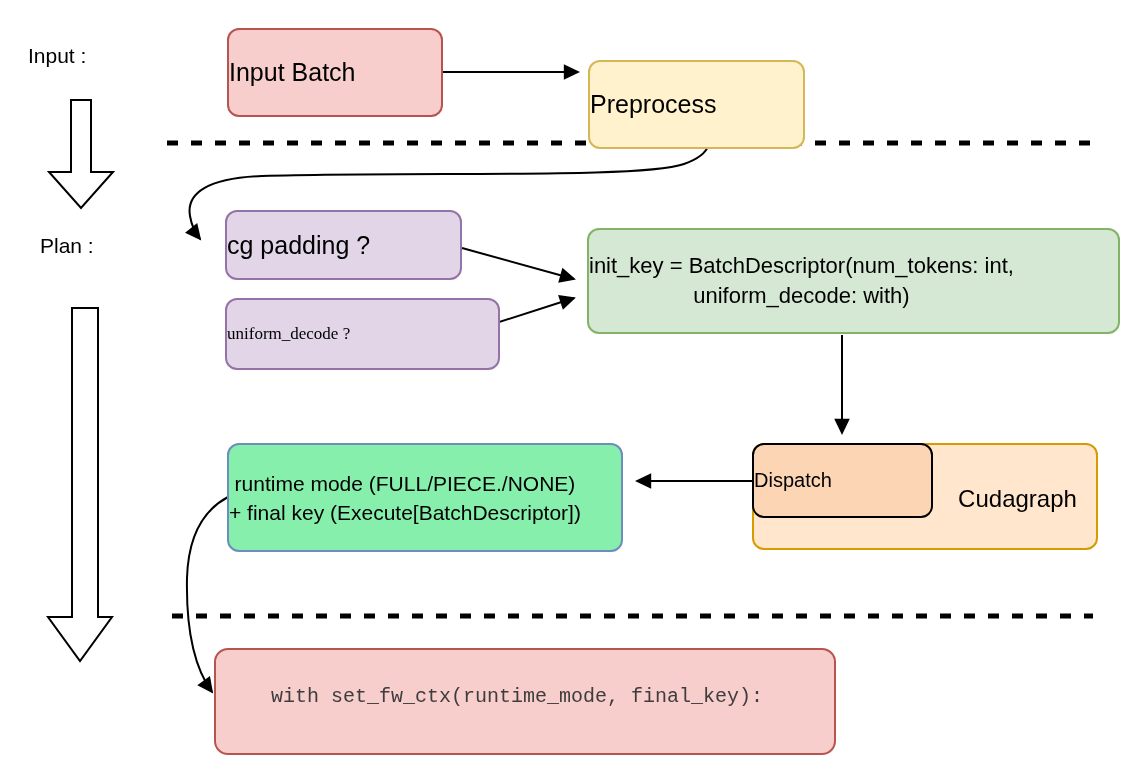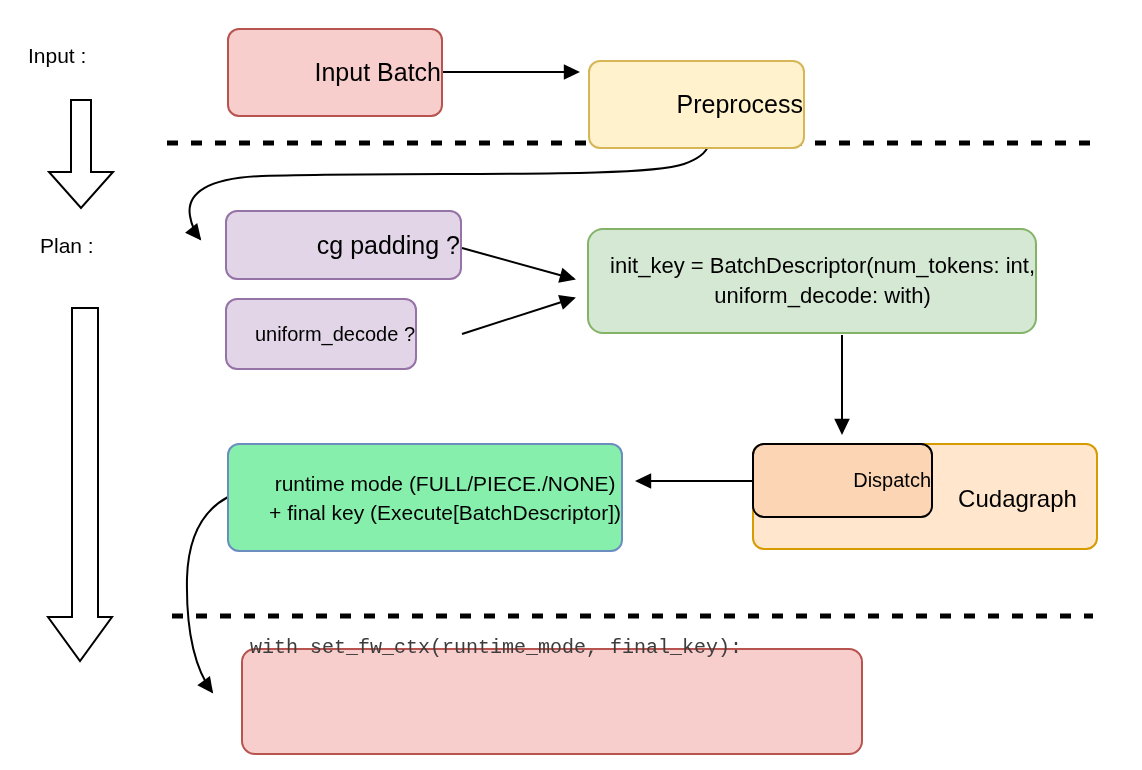--- a/index.html
+++ b/index.html
@@ -3,51 +3,51 @@
 <meta charset="utf-8">
 <style>
   html,body{margin:0;padding:0;background:#fff;}
   #canvas{
     position:relative;width:1142px;height:770px;background:#ffffff;
     font-family:"Liberation Sans", sans-serif;overflow:hidden;
   }
   #wires{position:absolute;left:0;top:0;width:1142px;height:770px;z-index:1;}
   .node{
     position:absolute;z-index:2;box-sizing:border-box;border-radius:12px;
-    display:flex;align-items:center;justify-content:flex-end;text-align:center;
+    display:flex;align-items:center;justify-content:flex-start;text-align:center;
     color:#000;
   }
   .node .lines{display:flex;flex-direction:column;align-items:center;justify-content:center;}
   .red   {background:#F8CECC;border:2px solid #B85450;}
   .yellow{background:#FFF2CC;border:2px solid #D6B656;}
   .purple{background:#E1D5E7;border:2px solid #9673A6;}
   .green {background:#D5E8D4;border:2px solid #82B366;}
   .blue  {background:#86efac;border:2px solid #6C8EBF;}
   .orange-outer{background:#FFE6CC;border:2px solid #D79B00;}
   .orange-inner{background:#FCD5B5;border:2px solid #000000;}
 
   .section-label{
     position:absolute;z-index:2;font-weight:normal;font-size:21px;color:#000;
     white-space:nowrap;
     margin-top:6px;
   }
   #n-input-batch {left:227px;top:28px;width:216px;height:89px;font-size:25px;}
   #n-preprocess  {left:588px;top:28px;width:217px;height:89px;font-size:25px;margin-top:32px;}
   #n-cg-padding  {left:225px;top:210px;width:237px;height:70px;font-size:25px;}
-  #n-uniform     {left:225px;top:298px;width:192px;height:72px;font-size:20px;}
-  #n-init-key    {left:587px;top:228px;width:450px;height:106px;font-size:22px;line-height:30px;border-radius:16px;}
+  #n-uniform     {left:225px;top:298px;width:275px;height:72px;font-size:17px;font-family:Liberation Serif, serif;}
+  #n-init-key    {left:587px;top:228px;width:533px;height:106px;font-size:22px;line-height:30px;}
   #n-runtime     {left:227px;top:443px;width:396px;height:109px;font-size:21px;line-height:29px;}
   #n-cuda-outer  {left:752px;top:443px;width:346px;height:107px;}
   #n-dispatch    {left:752px;top:443px;width:181px;height:75px;font-size:20px;z-index:3;}
   #cuda-text     {position:absolute;left:181px;top:0;width:165px;height:107px;
                   display:flex;flex-direction:row;align-items:center;justify-content:center;
                   font-size:24px;line-height:32px;}
   #n-code{
-    left:241px;top:648px;width:622px;height:107px;border-radius:14px;
-    justify-content:flex-start;align-items:flex-end;
+    left:214px;top:648px;width:622px;height:107px;border-radius:14px;
+    justify-content:flex-start;align-items:center;padding-left:48px;
   }
   #n-code .code-lines{
     font-family:"Liberation Mono", monospace;font-size:20px;line-height:30px;
     color:#3d3d3d;white-space:pre;padding:21px 0 0 7px;text-align:left;
   }
   #lbl-input  {left:28px;top:38px;}
   #lbl-plan   {left:40px;top:228px;}
   #lbl-execute{left:18px;top:671px;}
 </style>
 </head>

